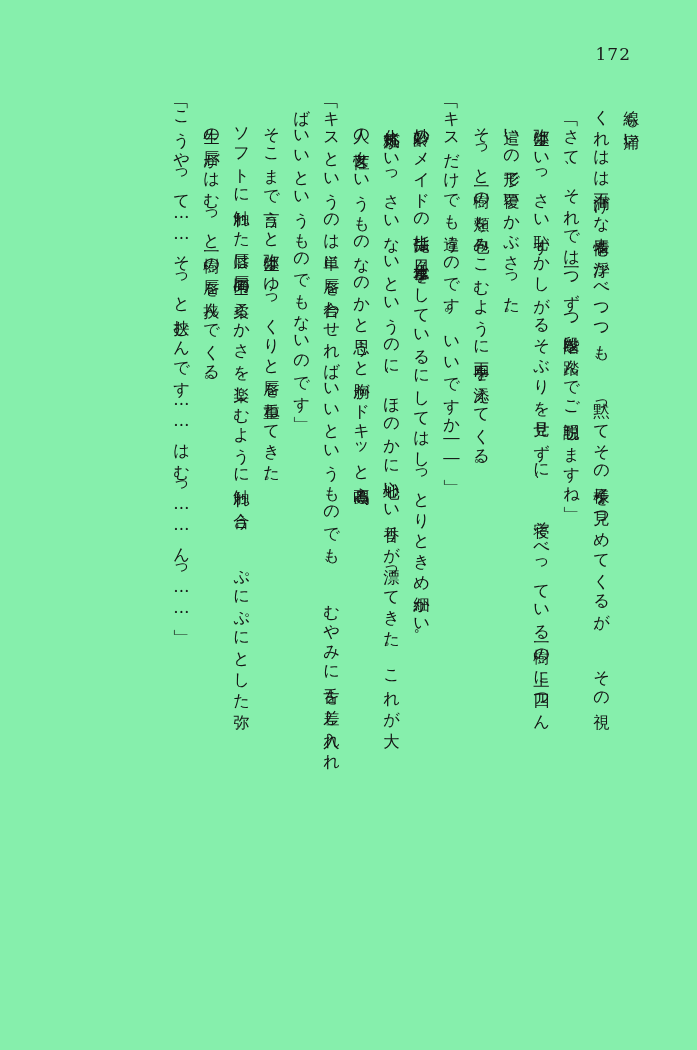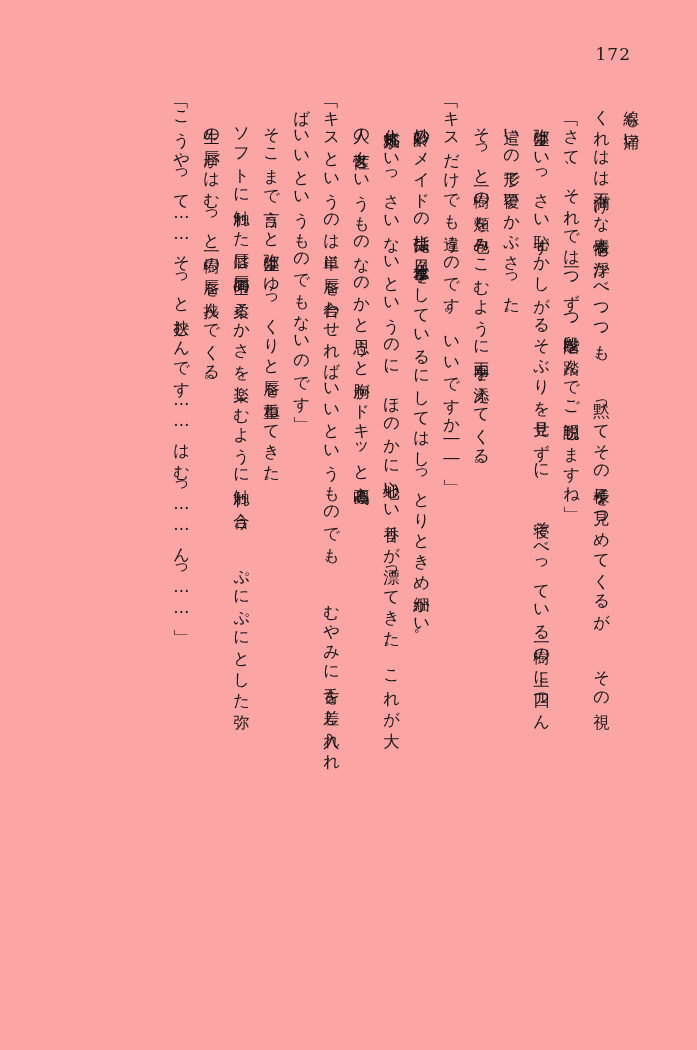--- a/index.html
+++ b/index.html
@@ -4,21 +4,21 @@
 <style>
   html, body {
     margin: 0;
     padding: 0;
     background: #ffffff;
   }
   .page {
     position: relative;
     width: 697px;
     height: 1050px;
-    background: #fca5a5;
+    background: #86efac;
     overflow: hidden;
     font-family: "DejaVu Serif", "Liberation Serif", serif;
     color: #111111;
   }
   .page-number {
     position: absolute;
     top: 44px;
     right: 66px;
     font-size: 17px;
     letter-spacing: 1px;

